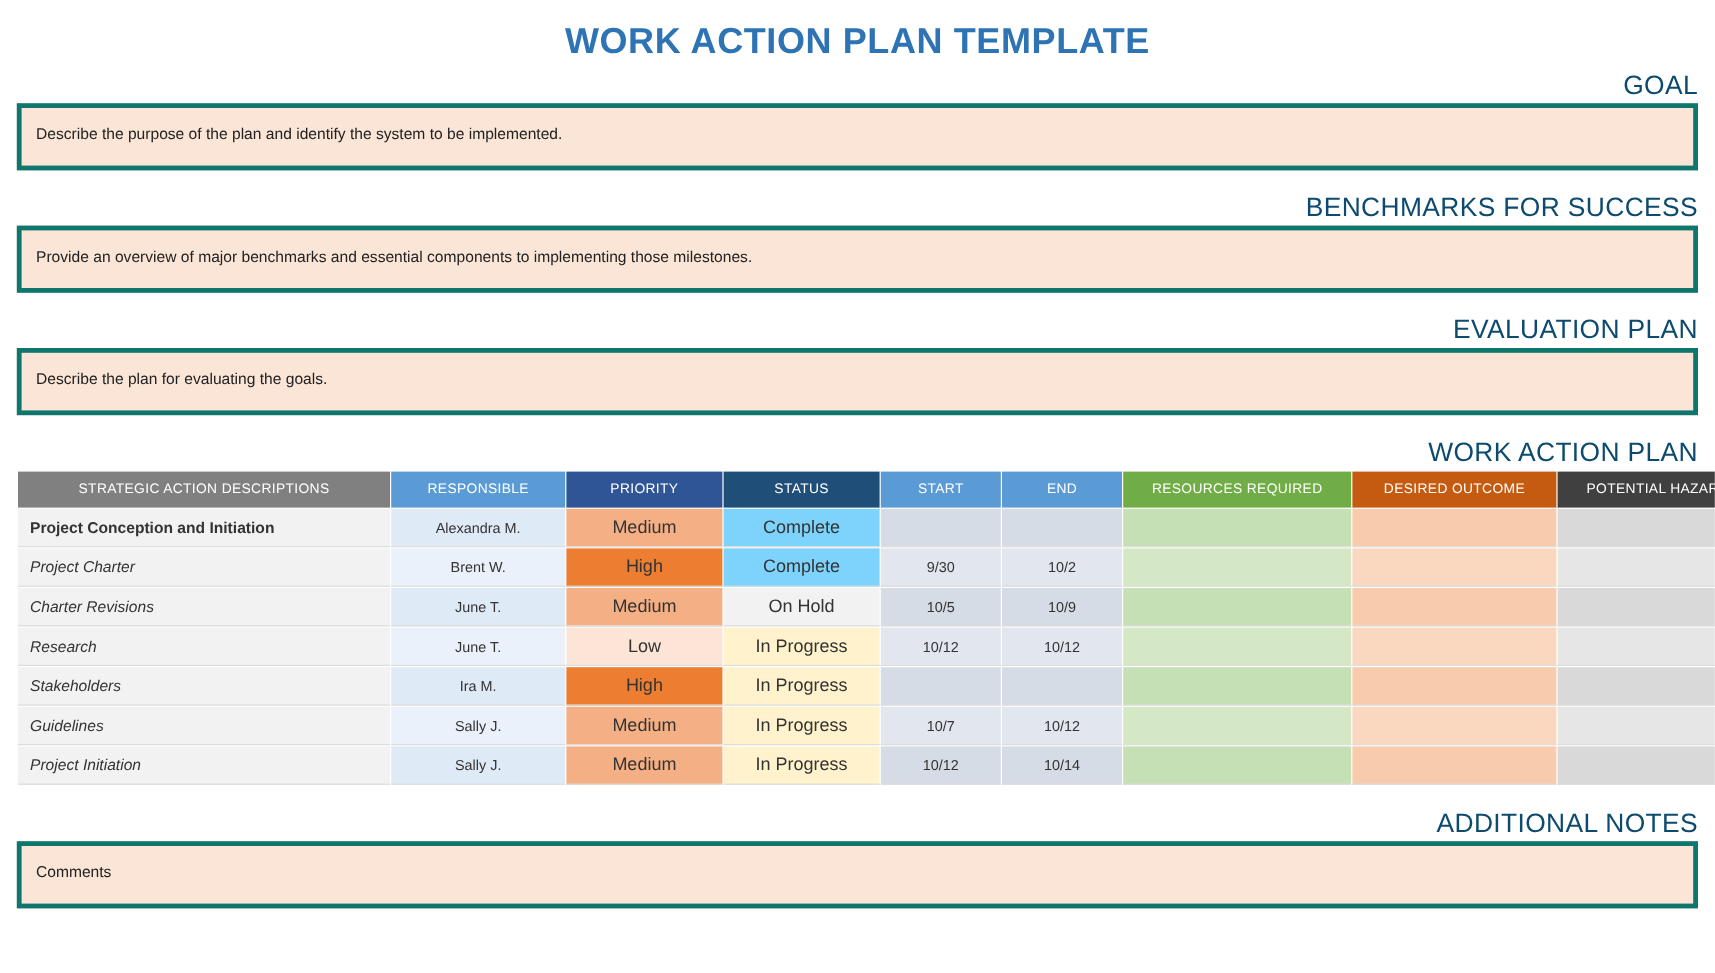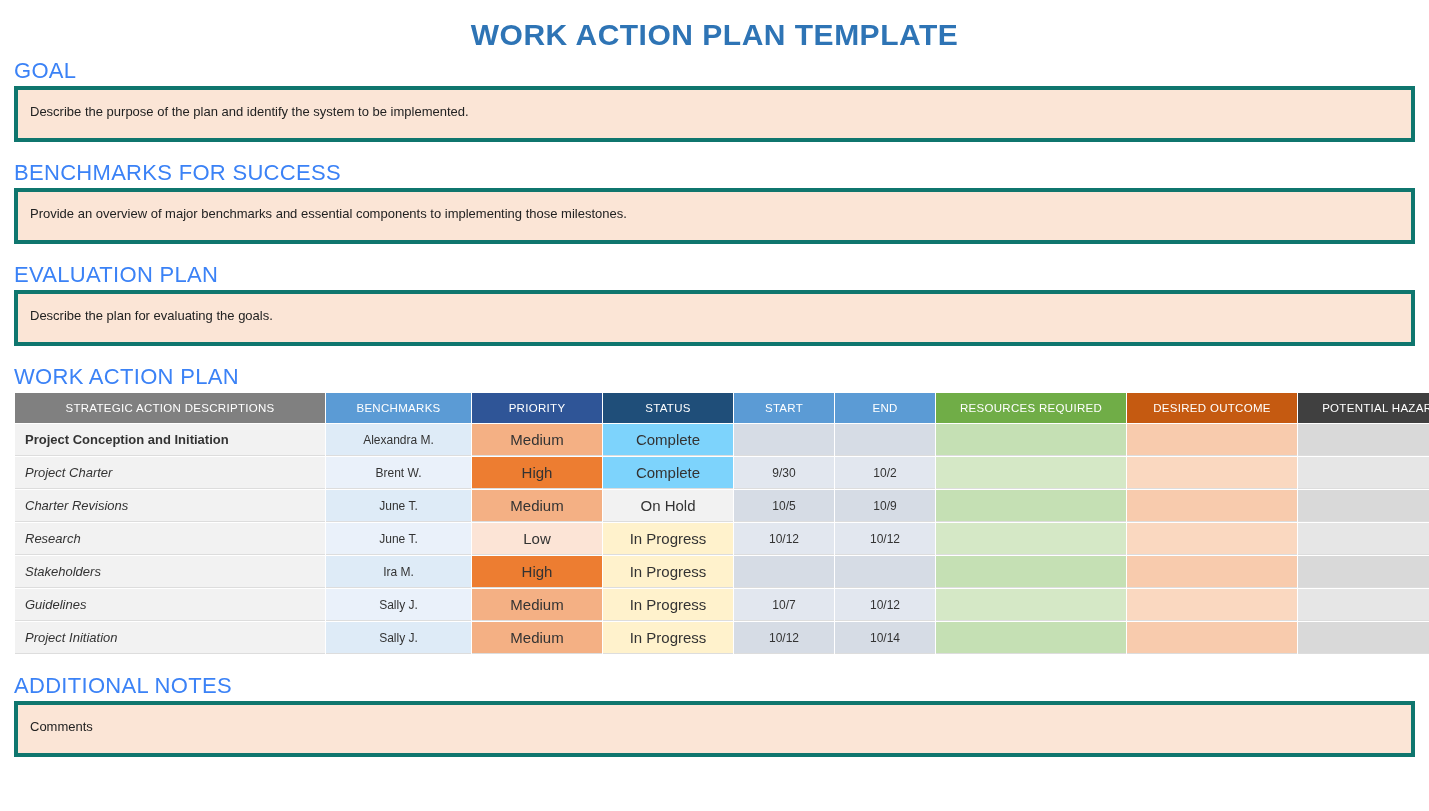--- a/index.html
+++ b/index.html
@@ -11,26 +11,27 @@
   }
   .main-title {
     color: #2e74b5;
     font-size: 30px;
     font-weight: 700;
     letter-spacing: 0.5px;
     margin-bottom: 6px;
     text-align: center;
   }
   .section-title {
-    color: #3b82f6;
+    color: #0c4a6e;
     font-size: 22px;
     font-weight: 400;
     letter-spacing: 0.3px;
     margin-top: 6px;
     margin-bottom: 2px;
+    text-align: right;
   }
   .text-box {
     background: #fbe5d6;
     border: 4px solid #0f766e;
     padding: 14px 12px;
     font-size: 13px;
     color: #222;
     margin-bottom: 18px;
     min-height: 56px;
   }
@@ -110,21 +111,21 @@
 
 <div class="section-title">EVALUATION PLAN</div>
 <div class="text-box">Describe the plan for evaluating the goals.</div>
 
 <div class="section-title">WORK ACTION PLAN</div>
 
 <table class="plan-table">
   <thead>
     <tr>
       <th class="col-strategic">STRATEGIC ACTION DESCRIPTIONS</th>
-      <th class="col-responsible">BENCHMARKS</th>
+      <th class="col-responsible">RESPONSIBLE</th>
       <th class="col-priority">PRIORITY</th>
       <th class="col-status">STATUS</th>
       <th class="col-start">START</th>
       <th class="col-end">END</th>
       <th class="col-resources">RESOURCES REQUIRED</th>
       <th class="col-outcome">DESIRED OUTCOME</th>
       <th class="col-hazards">POTENTIAL HAZARDS</th>
     </tr>
   </thead>
   <tbody id="plan-body">

